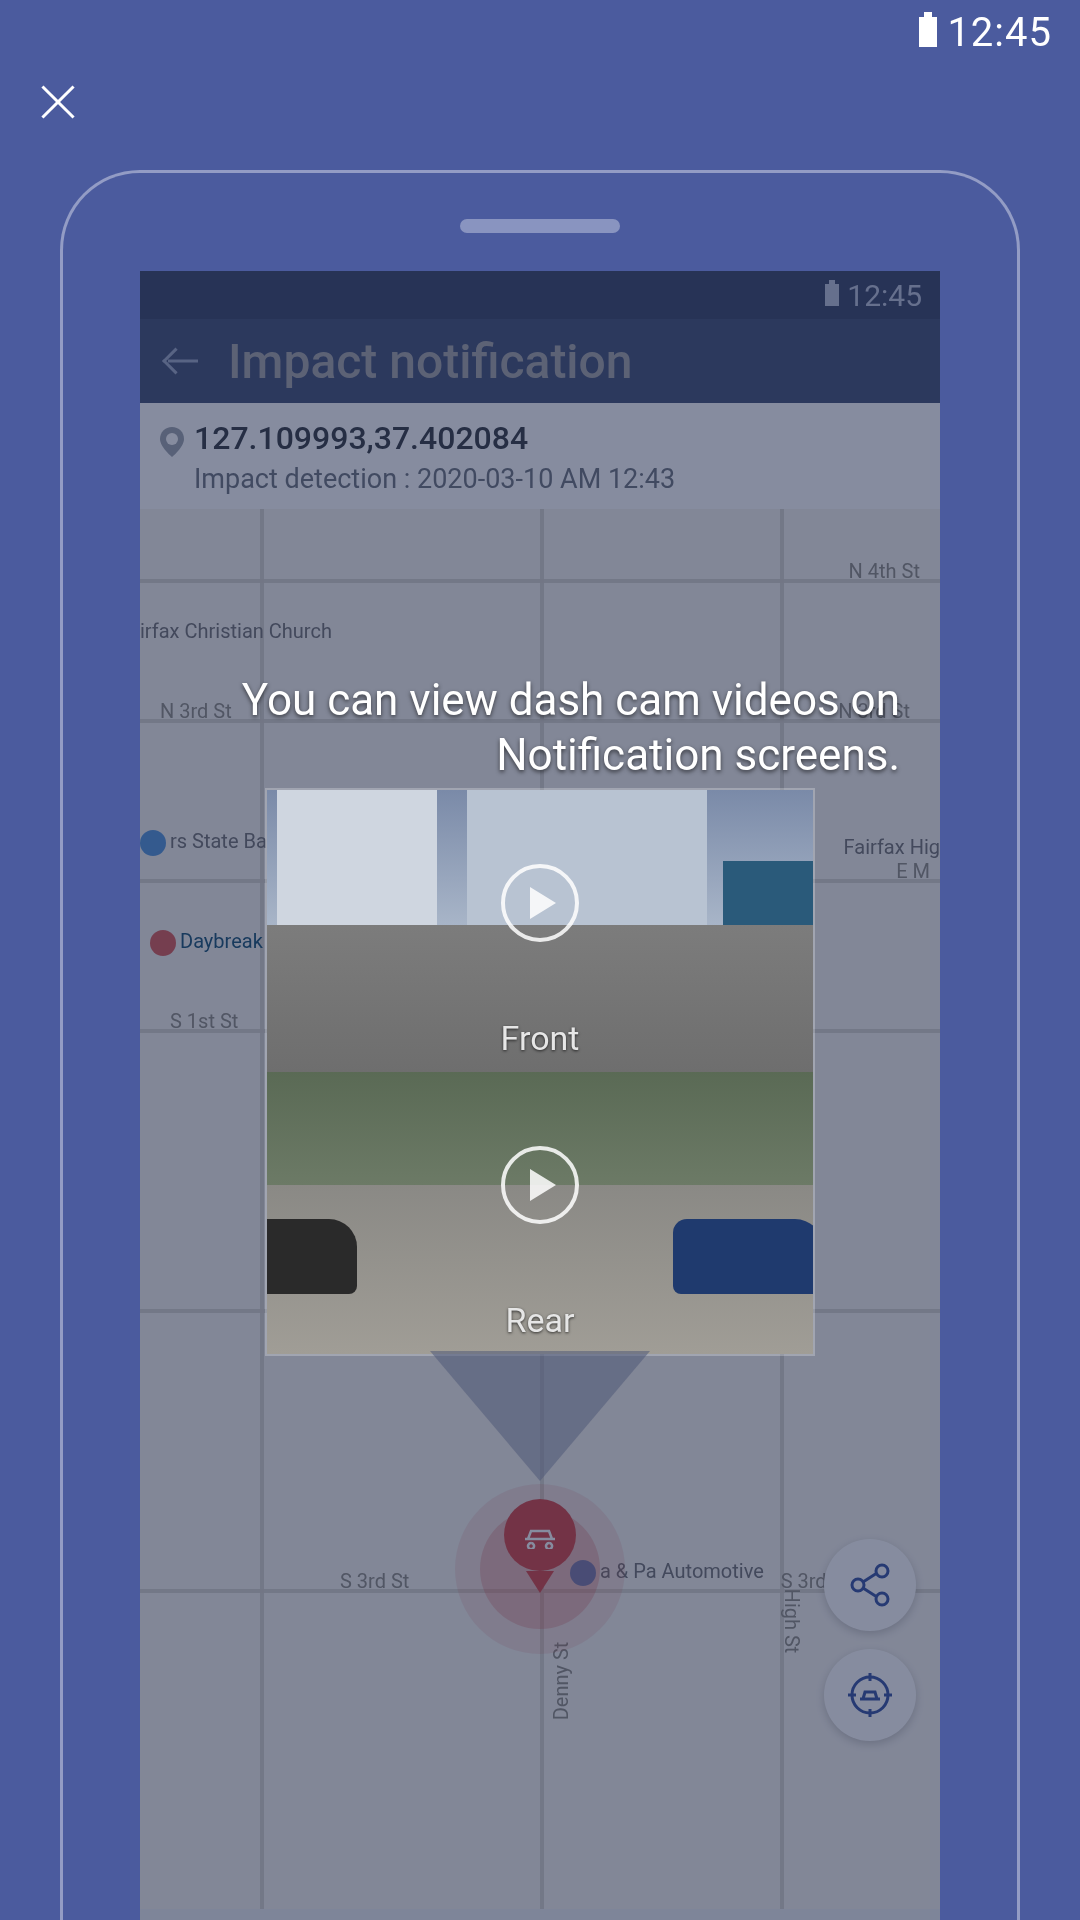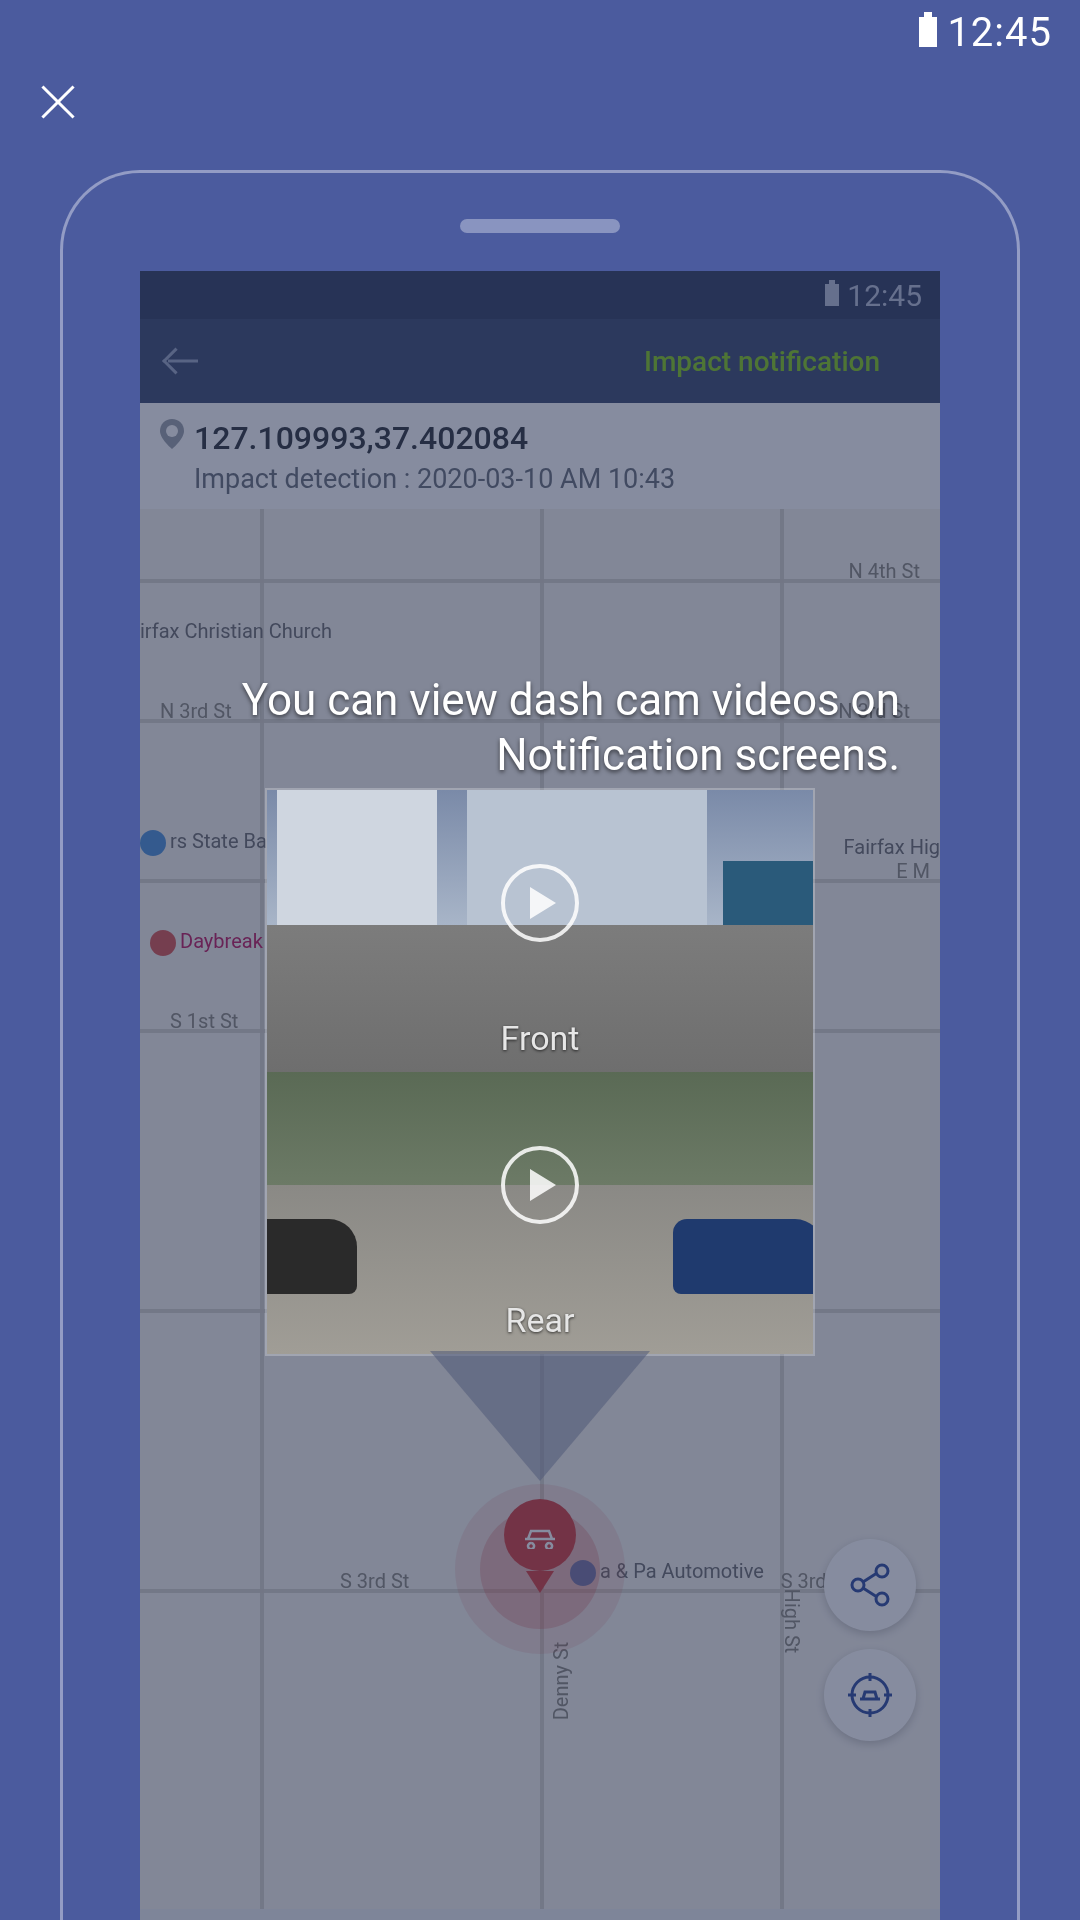--- a/index.html
+++ b/index.html
@@ -26,36 +26,36 @@
 
   .inner-status { height:48px; background:#2e3a5e; display:flex; justify-content:flex-end; align-items:center; padding-right:18px; color:#b8c0d8; gap:8px; }
   .inner-status .batt2 { width:14px; height:22px; background:#b8c0d8; position:relative; }
   .inner-status .batt2::before { content:""; position:absolute; top:-4px; left:4px; width:6px; height:4px; background:#b8c0d8; }
   .inner-status .time2 { font-size:30px; }
 
   .inner-header { height:84px; background:#39476e; display:flex; align-items:center; padding:0 20px; gap:28px; }
   .back-arrow { width:40px; height:40px; position:relative; cursor:pointer; }
   .back-arrow::before { content:""; position:absolute; top:50%; left:8px; width:30px; height:3px; background:#9aa6c4; transform:translateY(-50%); }
   .back-arrow::after { content:""; position:absolute; top:50%; left:6px; width:16px; height:16px; border-left:3px solid #9aa6c4; border-bottom:3px solid #9aa6c4; transform:translateY(-50%) rotate(45deg); }
-  .inner-title { flex:1; text-align:right; color:#84cc16; font-size:28px; font-weight:500; margin-right:40px; }
+  .inner-title { flex:1; text-align:left; color:#a3a3a3; font-size:48px; font-weight:500; margin-right:40px; }
 
   .loc-block { background:#fff; padding:16px 20px 14px; }
-  .loc-row { display:flex; align-items:flex-start; gap:10px; }
+  .loc-row { display:flex; align-items:flex-end; gap:10px; }
   .pin-ico { width:24px; height:30px; background:#9aa0a8; clip-path: path('M12 0 C5 0 0 5 0 12 C0 20 12 30 12 30 C12 30 24 20 24 12 C24 5 19 0 12 0 Z'); position:relative; }
   .pin-ico::after { content:""; position:absolute; top:6px; left:6px; width:12px; height:12px; border-radius:50%; background:#fff; }
   .coords { font-size:32px; color:#2a2f36; font-weight:500; }
   .detect { font-size:27px; color:#676d77; margin-top:6px; margin-left:34px; }
 
   
   .map { position:relative; height:1400px; background:#f5f3ee; overflow:hidden; }
   .road-h { position:absolute; left:0; right:0; height:4px; background:rgba(210,206,196,0.9); }
   .road-v { position:absolute; top:0; bottom:0; width:4px; background:rgba(210,206,196,0.9); }
   .rlabel { position:absolute; font-size:20px; color:#8a877c; white-space:nowrap; }
   .poi { position:absolute; font-size:20px; color:#6b6b6b;margin-top:40px; }
-  .poi.red { color:#be185d;text-align:center; }
+  .poi.red { color:#0c4a6e;text-align:center; }
   .poi .dot { display:inline-block; width:26px; height:26px; border-radius:50%; background:#4a90d9; margin-right:4px; vertical-align:middle; }
   .poi .dot.r { background:#d9534f; }
 
   .car-pin { position:absolute; left:50%; transform:translateX(-50%); top:990px; width:72px; height:90px; }
   .car-pin .body { width:72px; height:72px; border-radius:50%; background:#d43b3b; display:flex; align-items:center; justify-content:center; }
   .car-pin .tip { width:0; height:0; border-left:14px solid transparent; border-right:14px solid transparent; border-top:22px solid #d43b3b; margin:0 auto; }
   .car-pin svg { width:40px; height:28px; }
   .ring1,.ring2 { position:absolute; left:50%; top:1060px; border-radius:50%; transform:translate(-50%,-50%); background:rgba(212,59,59,0.25); }
   .ring1 { width:120px; height:120px; }
   .ring2 { width:170px; height:170px; background:rgba(212,59,59,0.12); }
@@ -112,21 +112,21 @@
     <div class="inner-header">
       <div class="back-arrow"></div>
       <div class="inner-title">Impact notification</div>
     </div>
 
     <div class="loc-block">
       <div class="loc-row">
         <div class="pin-ico"></div>
         <div class="coords">127.109993,37.402084</div>
       </div>
-      <div class="detect">Impact detection : 2020-03-10 AM 10:43</div>
+      <div class="detect">Impact detection : 2020-03-10 AM 12:43</div>
     </div>
 
     <div class="map">
       <div class="road-h" style="top:70px"></div>
       <div class="road-h" style="top:210px"></div>
       <div class="road-h" style="top:370px"></div>
       <div class="road-h" style="top:520px"></div>
       <div class="road-h" style="top:800px"></div>
       <div class="road-h" style="top:1080px"></div>
       <div class="road-v" style="left:120px"></div>

